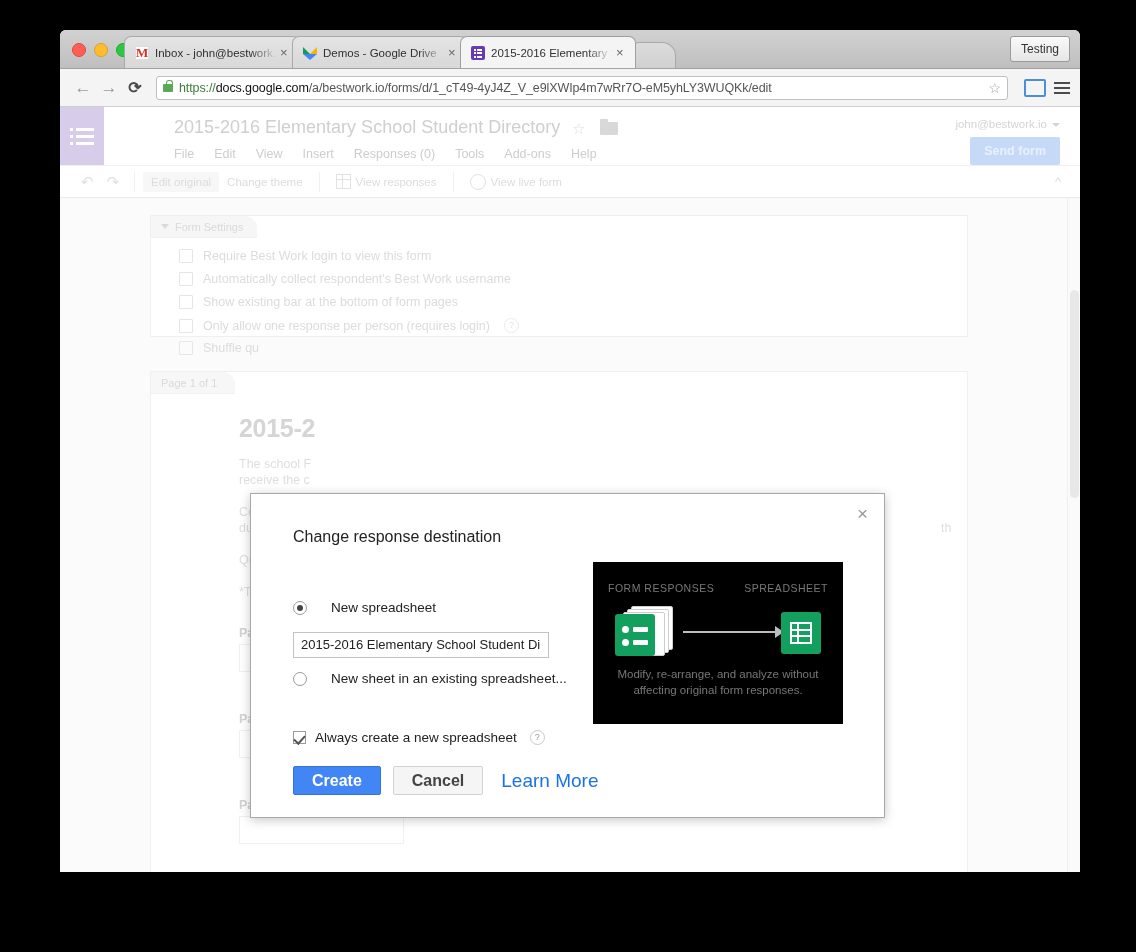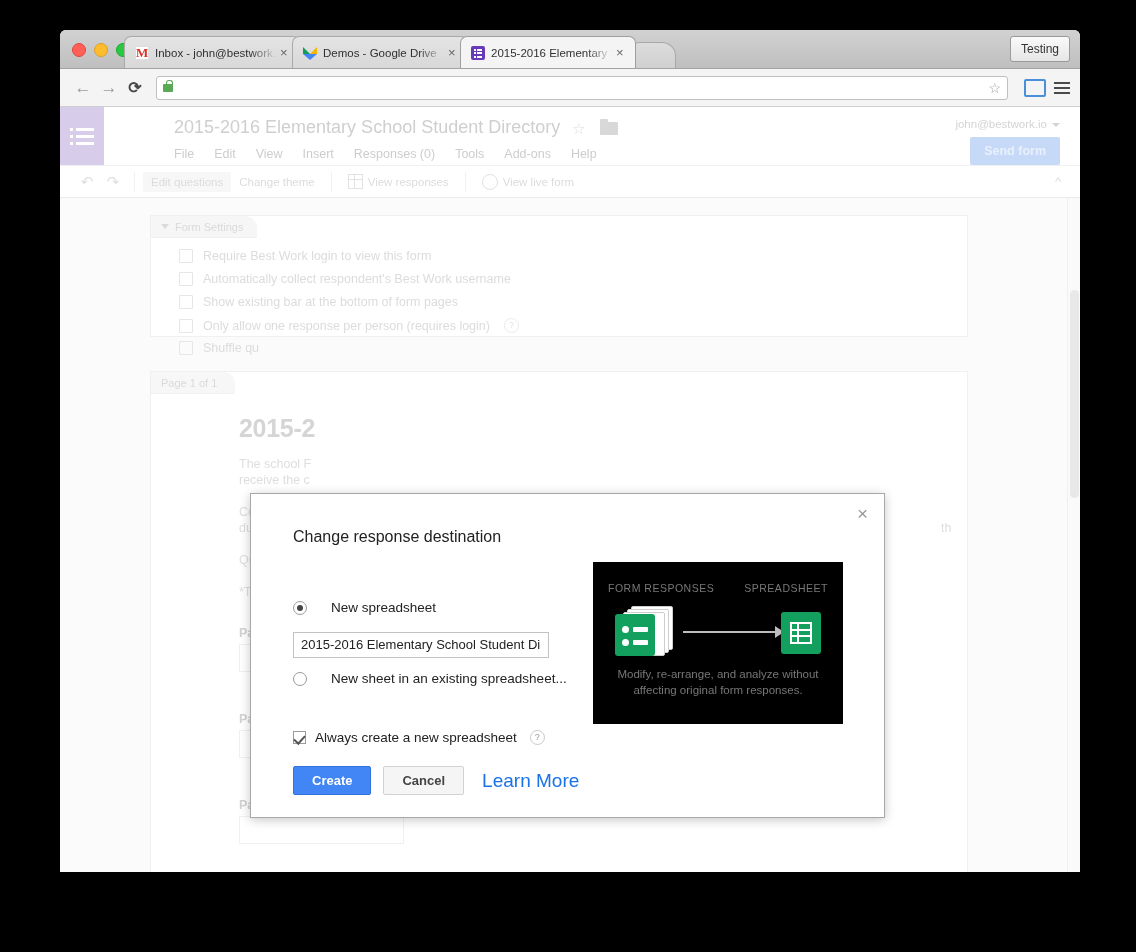--- a/index.html
+++ b/index.html
@@ -223,21 +223,21 @@
   .chk { width: 13px; height: 13px; border: 1px solid #9a9a9a; position: relative; flex: 0 0 13px; box-sizing: border-box; }
   .chk.on::after {
     content: ""; position: absolute; left: 2px; top: 1px;
     width: 5px; height: 9px; border: solid #555; border-width: 0 2px 2px 0;
     transform: rotate(42deg);
   }
   .btn-row { position: absolute; left: 42px; top: 272px; display: flex; align-items: center; gap: 12px; }
   .btn {
     height: 29px; padding: 0 18px;
     display: flex; align-items: center; justify-content: center;
-    font-size: 13px; font-weight: bold; border-radius: 2px;
+    font-size: 16px; font-weight: bold; border-radius: 2px;
     box-sizing: border-box;
   }
   .btn.primary { background: #4285f4; color: #fff; border: 1px solid #3273dc; }
   .btn.secondary { background: #f5f5f5; color: #444; border: 1px solid #d2d2d2; }
   .linkbtn { font-size: 19px; color: #1a73e8; margin-left: 6px; }
 
   .illus {
     position: absolute; left: 342px; top: 68px;
     width: 250px; height: 162px; background: #000000;
     box-sizing: border-box;
@@ -314,20 +314,21 @@
       </div>
       <div class="testing-btn">Testing</div>
     </div>
 
     <div class="omnibar">
       <div class="navbtn">←</div>
       <div class="navbtn">→</div>
       <div class="navbtn reload">⟳</div>
       <div class="urlbox">
         <span class="lock"></span>
+        <span class="urltext"><span class="scheme">https://</span><span class="host">docs.google.com</span><span class="rest">/a/bestwork.io/forms/d/1_cT49-4yJ4Z_V_e9lXWIp4m7wRr7O-eM5yhLY3WUQKk/edit</span></span>
         <span class="star">☆</span>
       </div>
       <div class="cast"></div>
       <div class="menu3">
           <i></i>
           <i></i>
           <i></i>
         </div>
     </div>
 
@@ -355,21 +356,21 @@
           <span>Help</span>
         </div>
         <div class="acct"><span>john@bestwork.io</span><span class="caret"></span></div>
         <div class="sendform">Send form</div>
       </div>
 
       <div class="toolbar">
         <div class="tb-icon">↶</div>
         <div class="tb-icon">↷</div>
         <div class="tb-sep"></div>
-        <div class="tb-item boxed">Edit questions</div>
+        <div class="tb-item boxed">Edit original</div>
         <div class="tb-item">Change theme</div>
         <div class="tb-sep"></div>
         <div class="tb-item">
           <span class="gico"></span>
           <span>View responses</span>
         </div>
         <div class="tb-sep"></div>
         <div class="tb-item">
           <span class="globeico"></span>
           <span>View live form</span>

